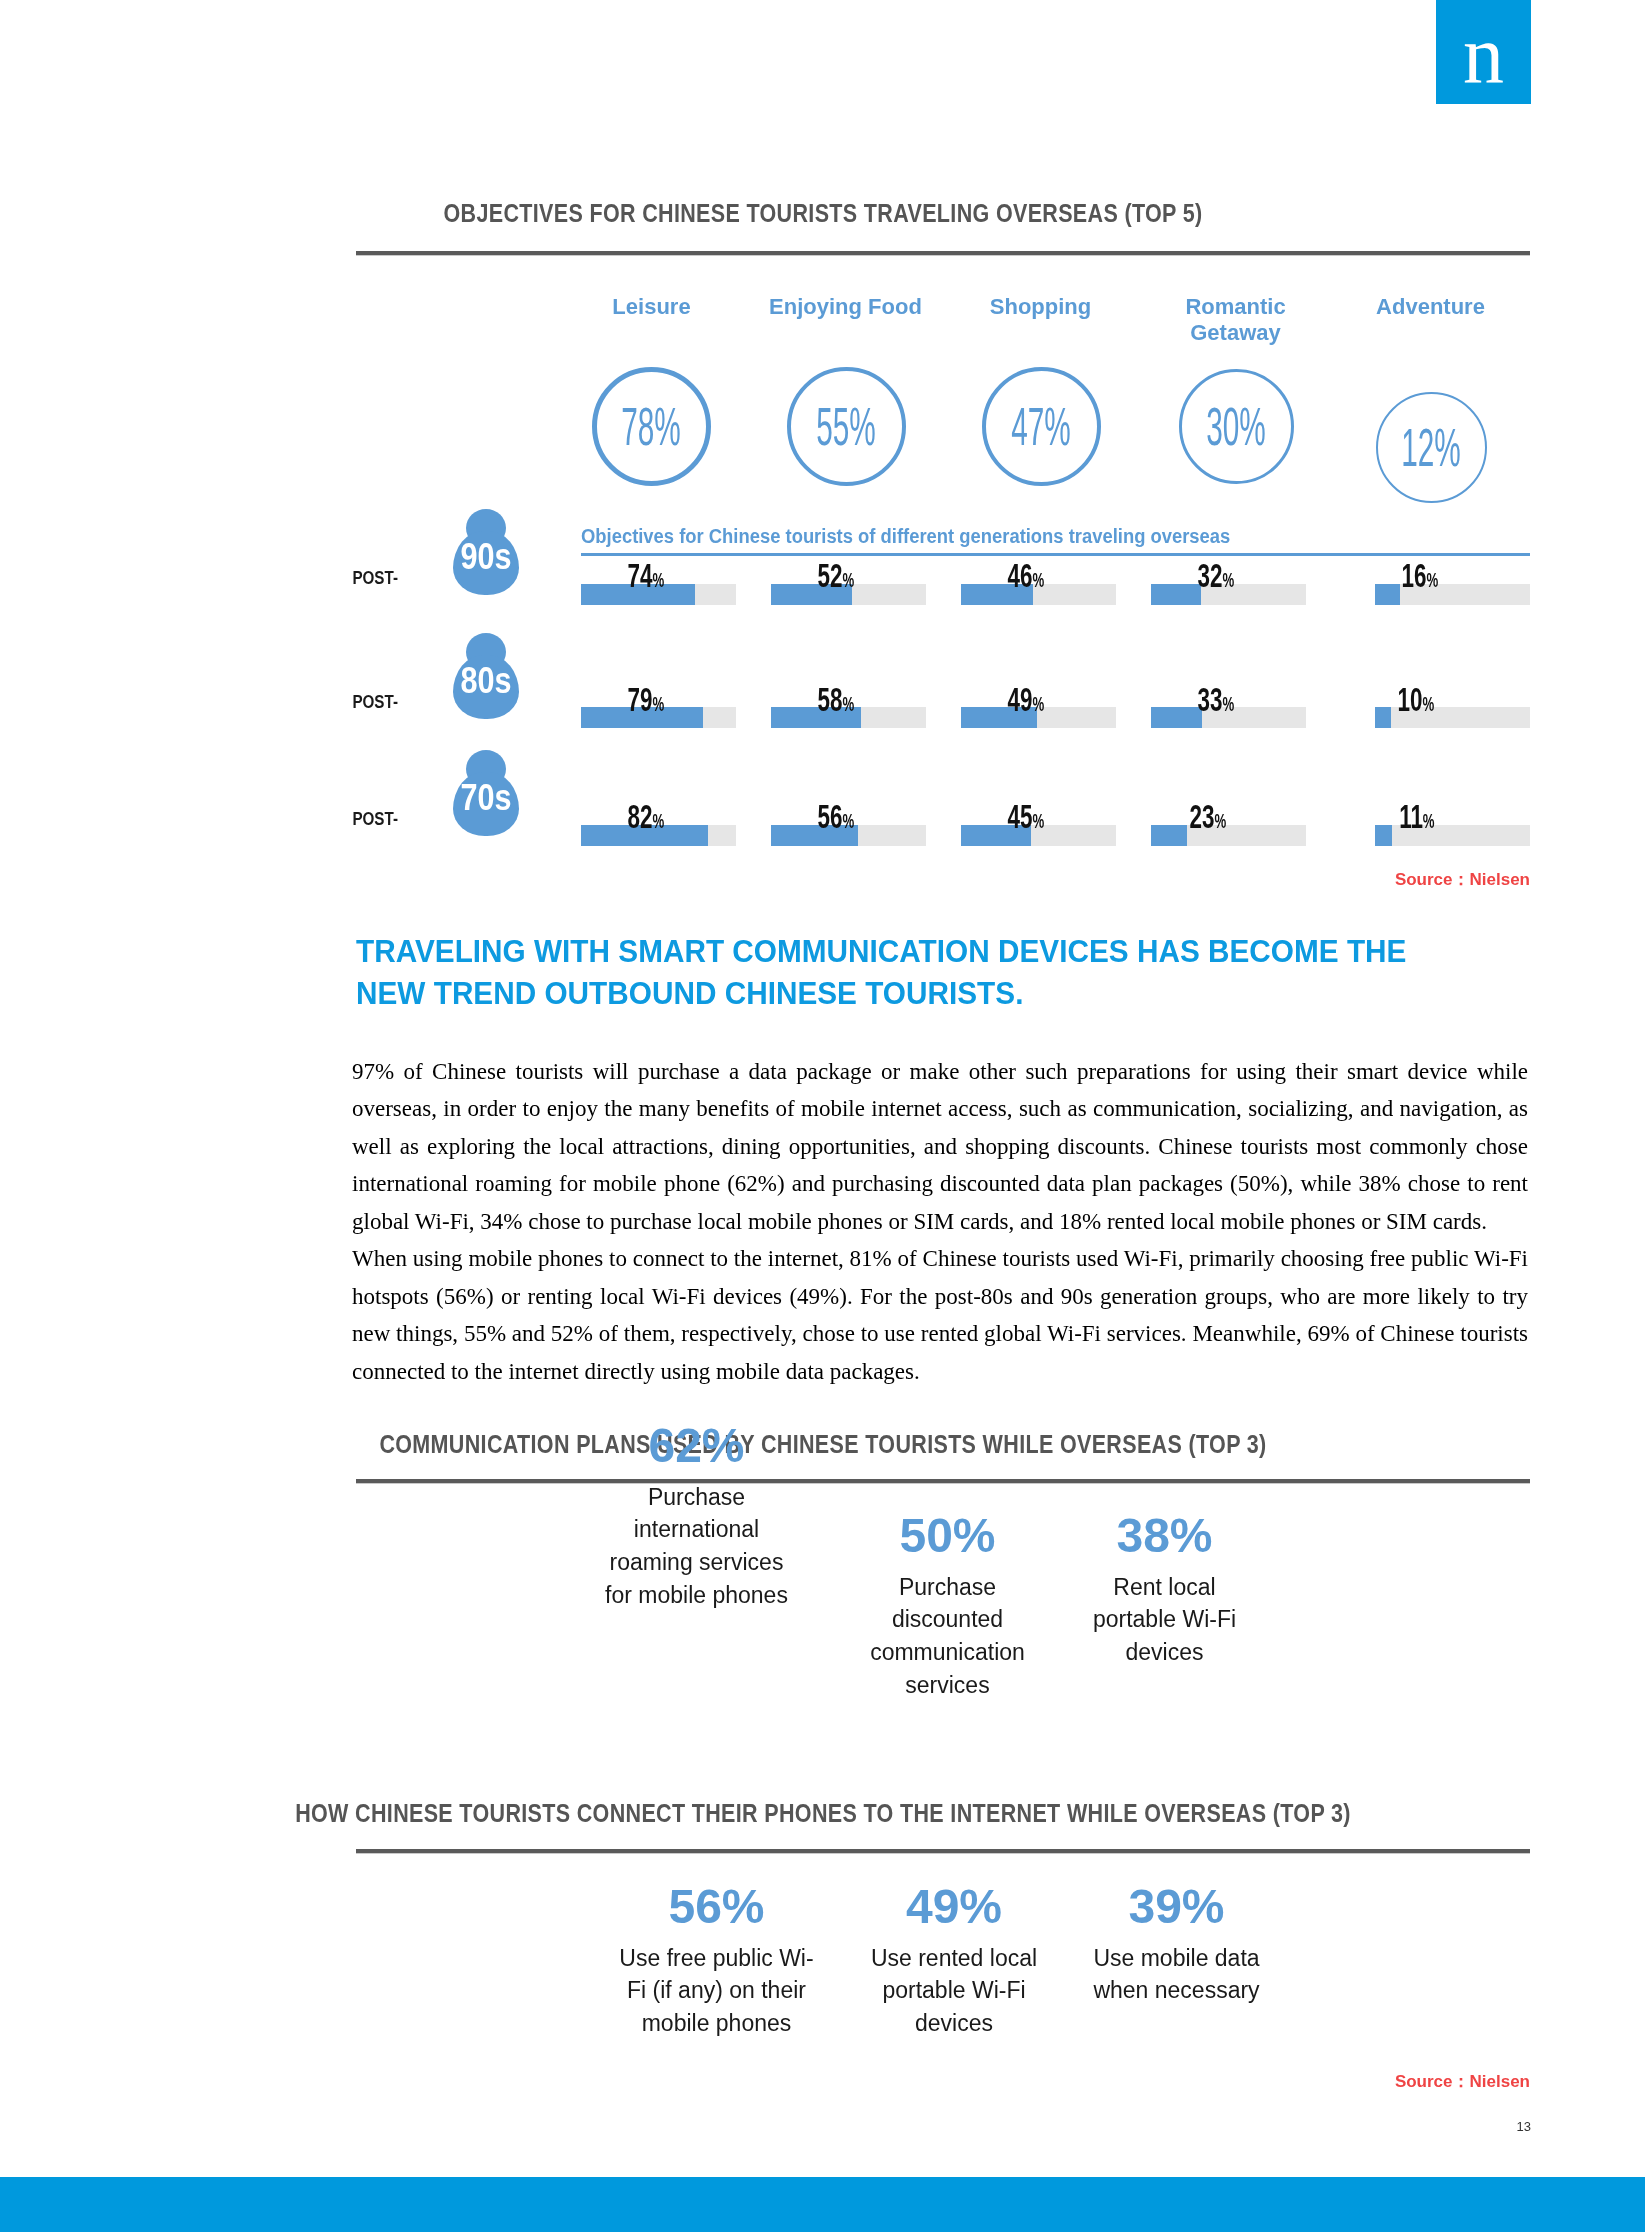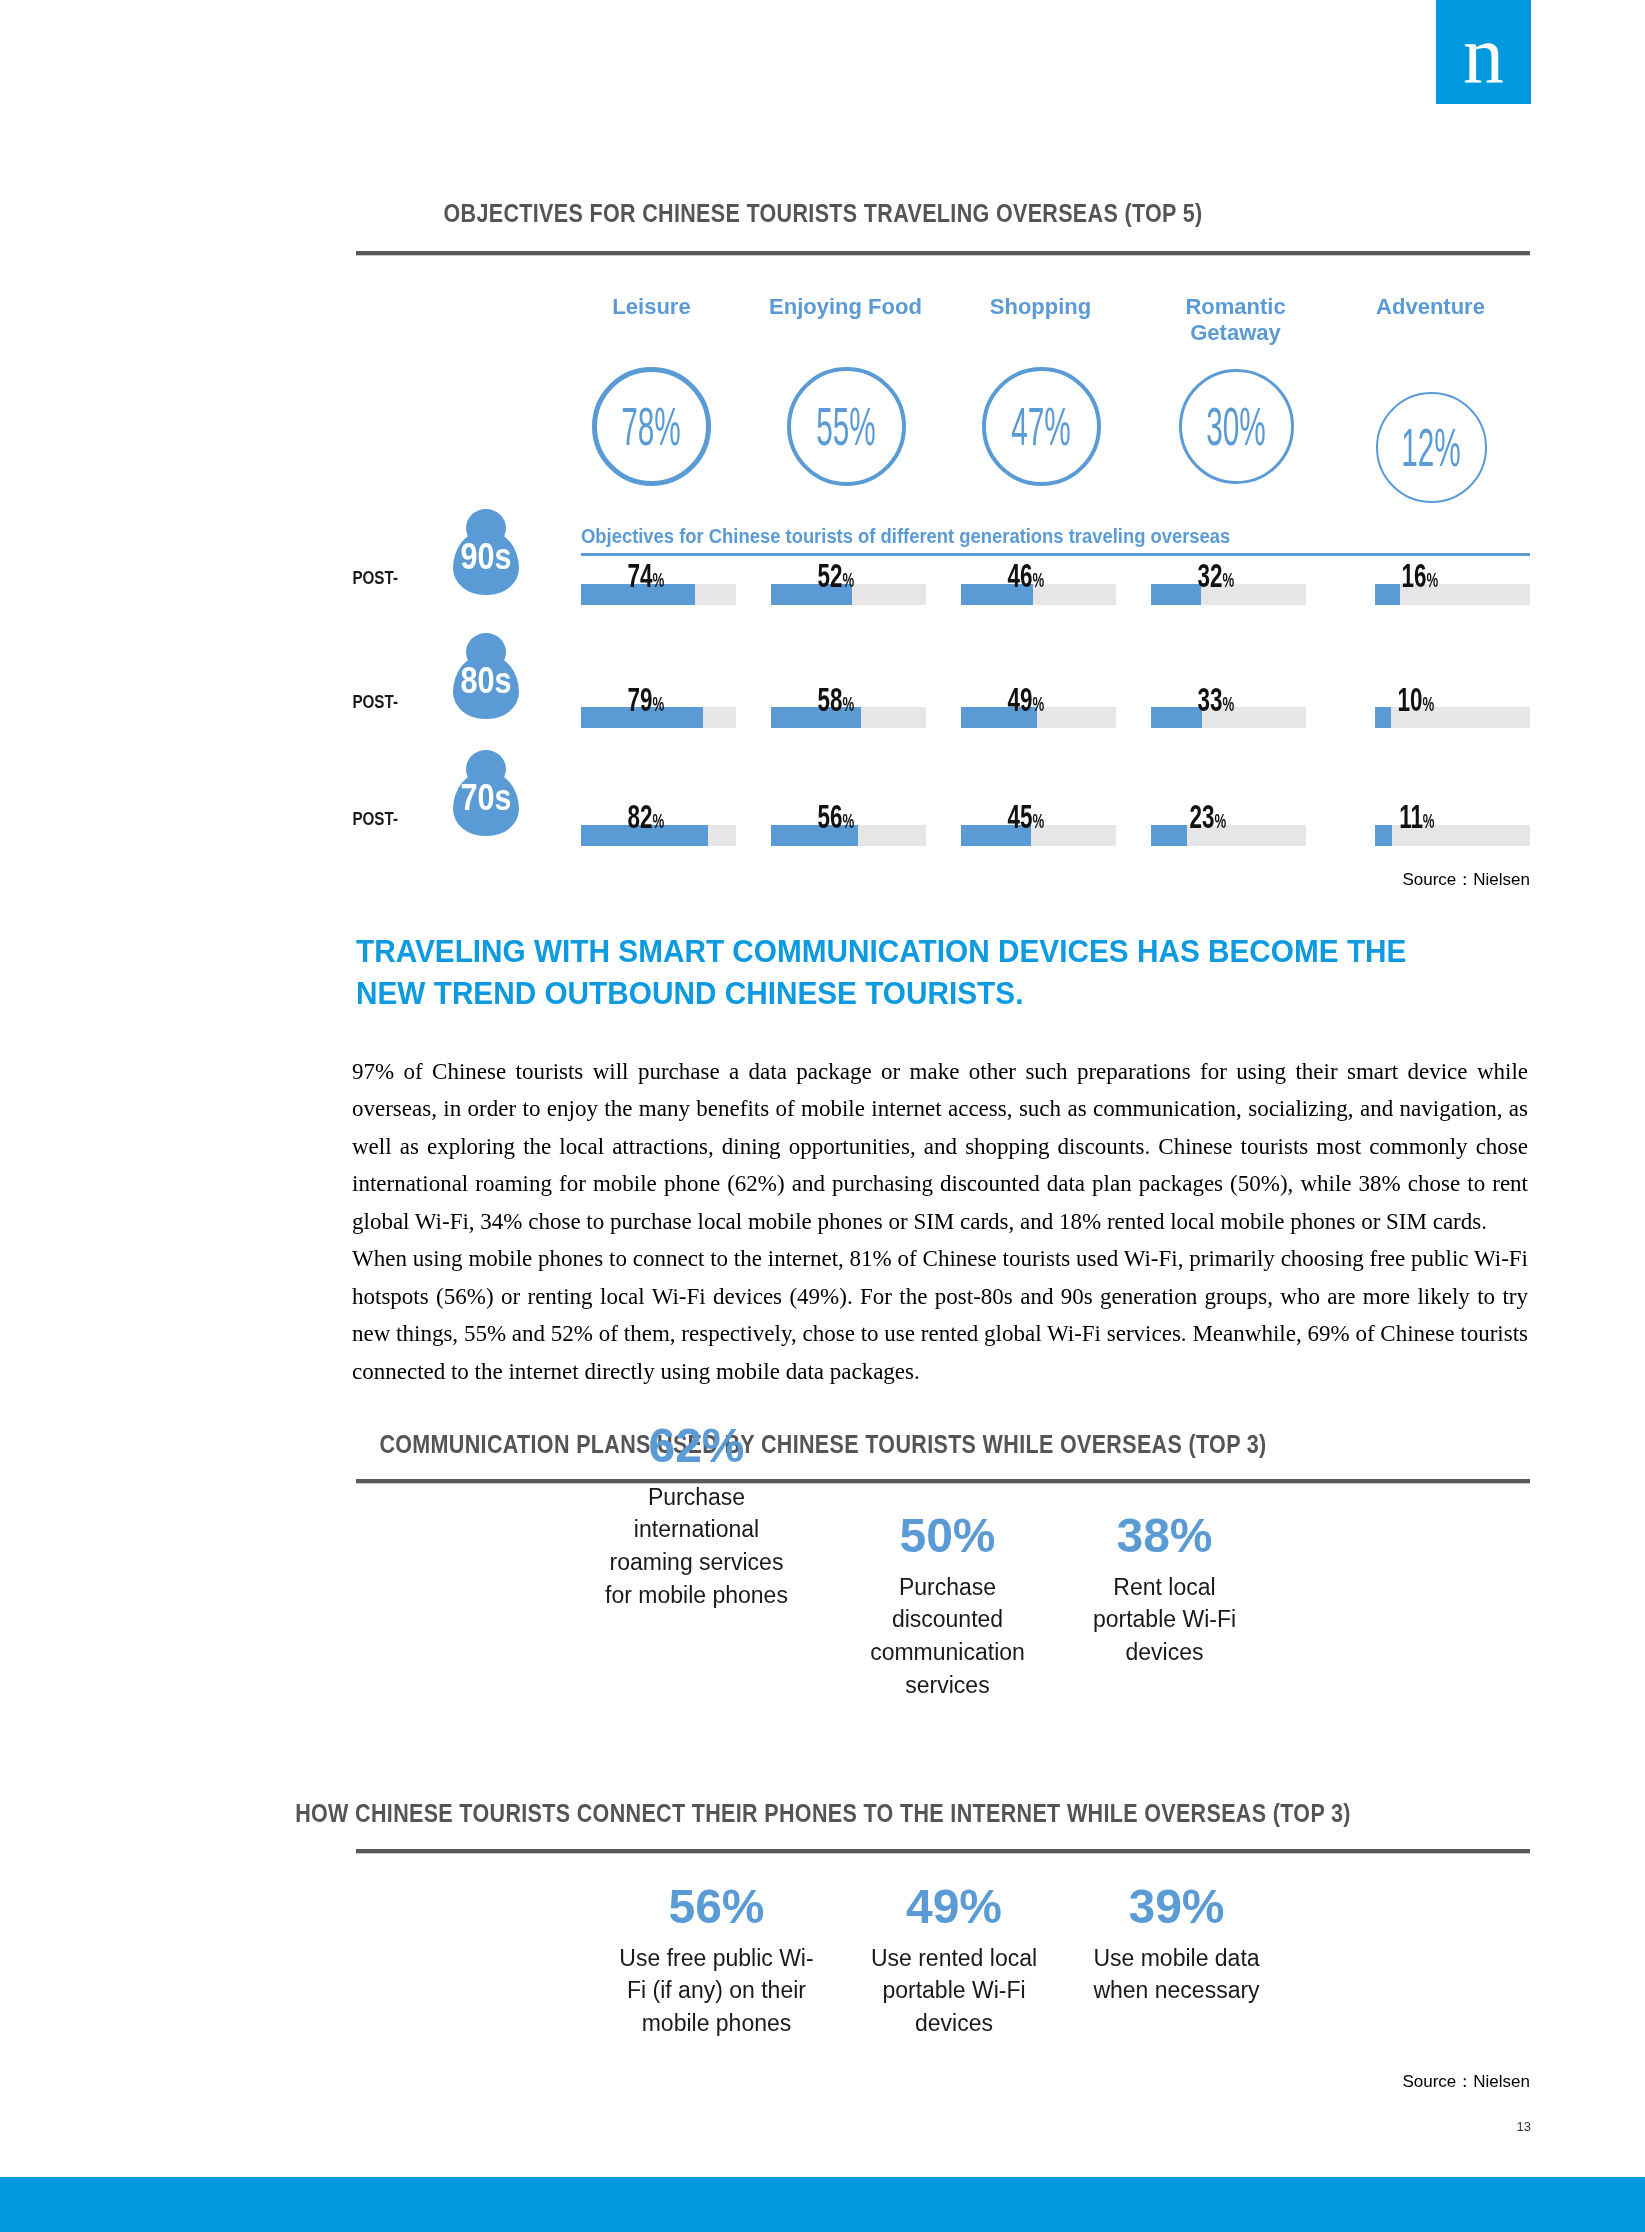--- a/index.html
+++ b/index.html
@@ -224,24 +224,25 @@
   .stat-desc {
     color: #1a1a1a;
     font-family: "Liberation Sans", sans-serif;
     font-size: 23px;
     line-height: 1.42;
   }
 
   
   .source {
     position: absolute;
-    color: #000000;
+    color: #ef4444;
     font-family: "Liberation Sans", sans-serif;
     font-size: 17px;
     text-align: right;
+    font-weight: bold;
   }
   #page-number {
     position: absolute;
     left: 1463px;
     top: 2119px;
     width: 68px;
     text-align: right;
     color: #333333;
     font-family: "Liberation Sans", sans-serif;
     font-size: 13px;

